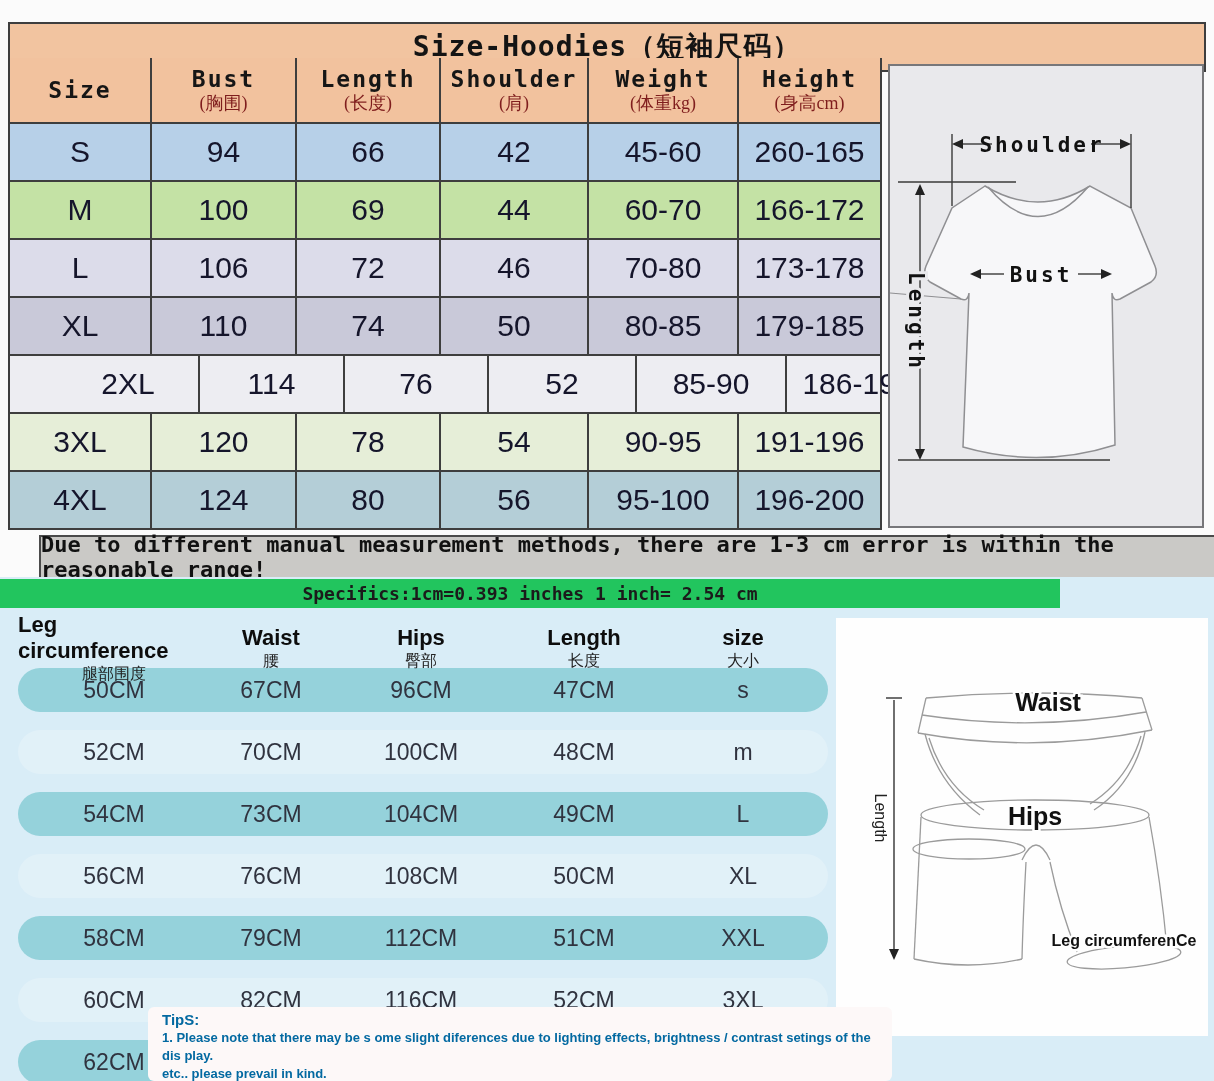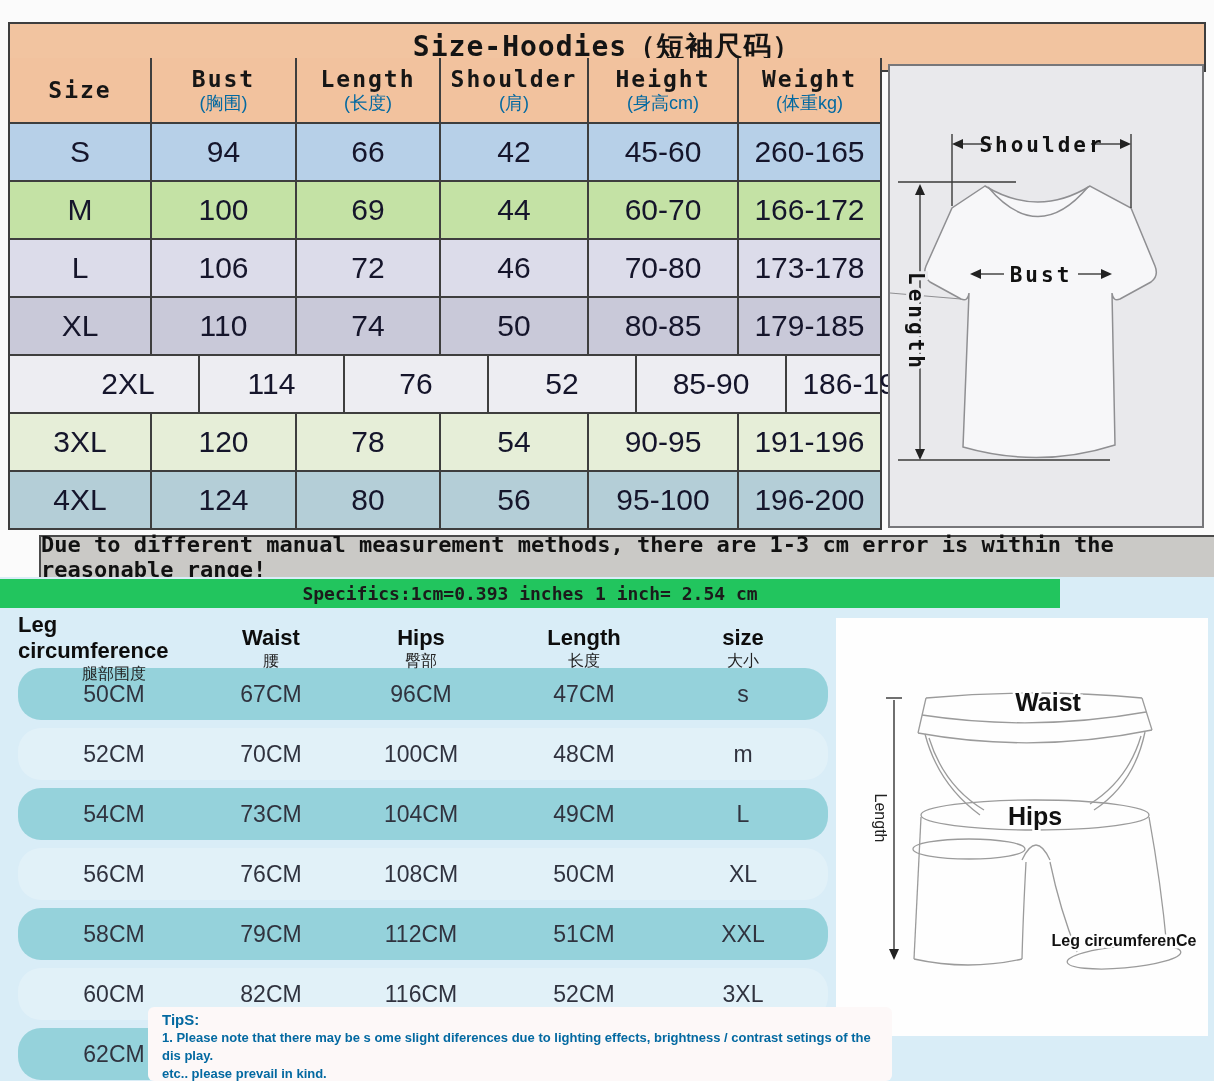--- a/index.html
+++ b/index.html
@@ -11,21 +11,21 @@
     background:#f2c4a0;border:2px solid #3e3e3e;display:flex;align-items:center;justify-content:center;
     font-family:"DejaVu Sans Mono",monospace;font-weight:bold;font-size:28px;color:#141414;letter-spacing:1px;margin-top:12px;}
 
   .t1{position:absolute;left:8px;top:58px;width:870px;border:2px solid #3e3e3e;border-top:none;background:#fff;}
   .t1row{display:grid;grid-template-columns:142px 145px 144px 148px 150px 141px;border-bottom:2px solid #3e3e3e;}
   .t1row:last-child{border-bottom:none;}
   .t1row>div{border-right:2px solid #3e3e3e;display:flex;flex-direction:column;align-items:center;justify-content:center;}
   .t1row>div:last-child{border-right:none;}
   .t1head{height:64px;background:#f2c29e;}
   .t1head .en{font-family:"DejaVu Sans Mono",monospace;font-weight:bold;font-size:23px;color:#161616;letter-spacing:2px;line-height:26px;}
-  .t1head .zh{font-family:Liberation Sans, sans-serif;font-size:18px;color:#0369a1;line-height:22px;}
+  .t1head .zh{font-family:Liberation Serif, serif;font-size:18px;color:#7f1d1d;line-height:22px;}
   .t1data{height:56px;}
   .t1data>div{font-size:30px;color:#15152b;}
   .row-s{background:#b7d0e8;}
   .row-m{background:#c4e2a5;}
   .row-l{background:#dcdcea;}
   .row-xl{background:#c9c9d9;}
   .row-2xl{background:#ededf2;padding-left:48px;}
   .row-3xl{background:#e6eed8;}
   .row-4xl{background:#b4ced7;}
 
@@ -42,21 +42,21 @@
 
   
   .bottom-bg{position:absolute;left:0;top:577px;width:1214px;height:504px;background:#d9edf7;z-index:0;}
   .specifics-strip{z-index:2;}
 
   .t2{position:absolute;left:18px;top:612px;width:810px;z-index:2;}
   .t2head{display:grid;grid-template-columns:192px 122px 178px 148px 170px;height:56px;}
   .t2head>div{display:flex;flex-direction:column;align-items:center;justify-content:center;}
   .t2head .en{font-weight:bold;font-size:22px;color:#0d0d0d;line-height:26px;}
   .t2head .zh{font-size:16px;color:#222;line-height:20px;}
-  .t2row{display:grid;grid-template-columns:192px 122px 178px 148px 170px;height:52px;margin-bottom:8px;
+  .t2row{display:grid;grid-template-columns:192px 122px 178px 148px 170px;height:44px;margin-bottom:18px;
     border-radius:23px;align-items:center;}
   .t2row>div{text-align:center;font-size:23px;color:#30333f;}
   .t2row.teal{background:#95d2db;}
   .t2row.plain{background:rgba(255,255,255,0.22);}
 
   .panel2{position:absolute;left:836px;top:618px;width:372px;height:418px;background:#fefefe;z-index:1;}
 
   .tips{position:absolute;left:148px;top:1007px;width:744px;height:74px;background:#fdf8f8;
     border-radius:6px;z-index:2;padding:4px 0 0 14px;box-sizing:border-box;color:#0369a1;}
   .tips .tips-heading{font-weight:bold;font-size:15px;line-height:18px;}
@@ -84,26 +84,26 @@
       </div>
       <div>
         <span class="en">Length</span>
         <span class="zh">(长度)</span>
       </div>
       <div>
         <span class="en">Shoulder</span>
         <span class="zh">(肩)</span>
       </div>
       <div>
+        <span class="en">Weight</span>
+        <span class="zh">(体重kg)</span>
+      </div>
+      <div>
         <span class="en">Height</span>
         <span class="zh">(身高cm)</span>
-      </div>
-      <div>
-        <span class="en">Weight</span>
-        <span class="zh">(体重kg)</span>
       </div>
     </div>
 
     <div class="t1row t1data row-s">
       <div>S</div>
       <div>94</div>
       <div>66</div>
       <div>42</div>
       <div>45-60</div>
       <div>260-165</div>

